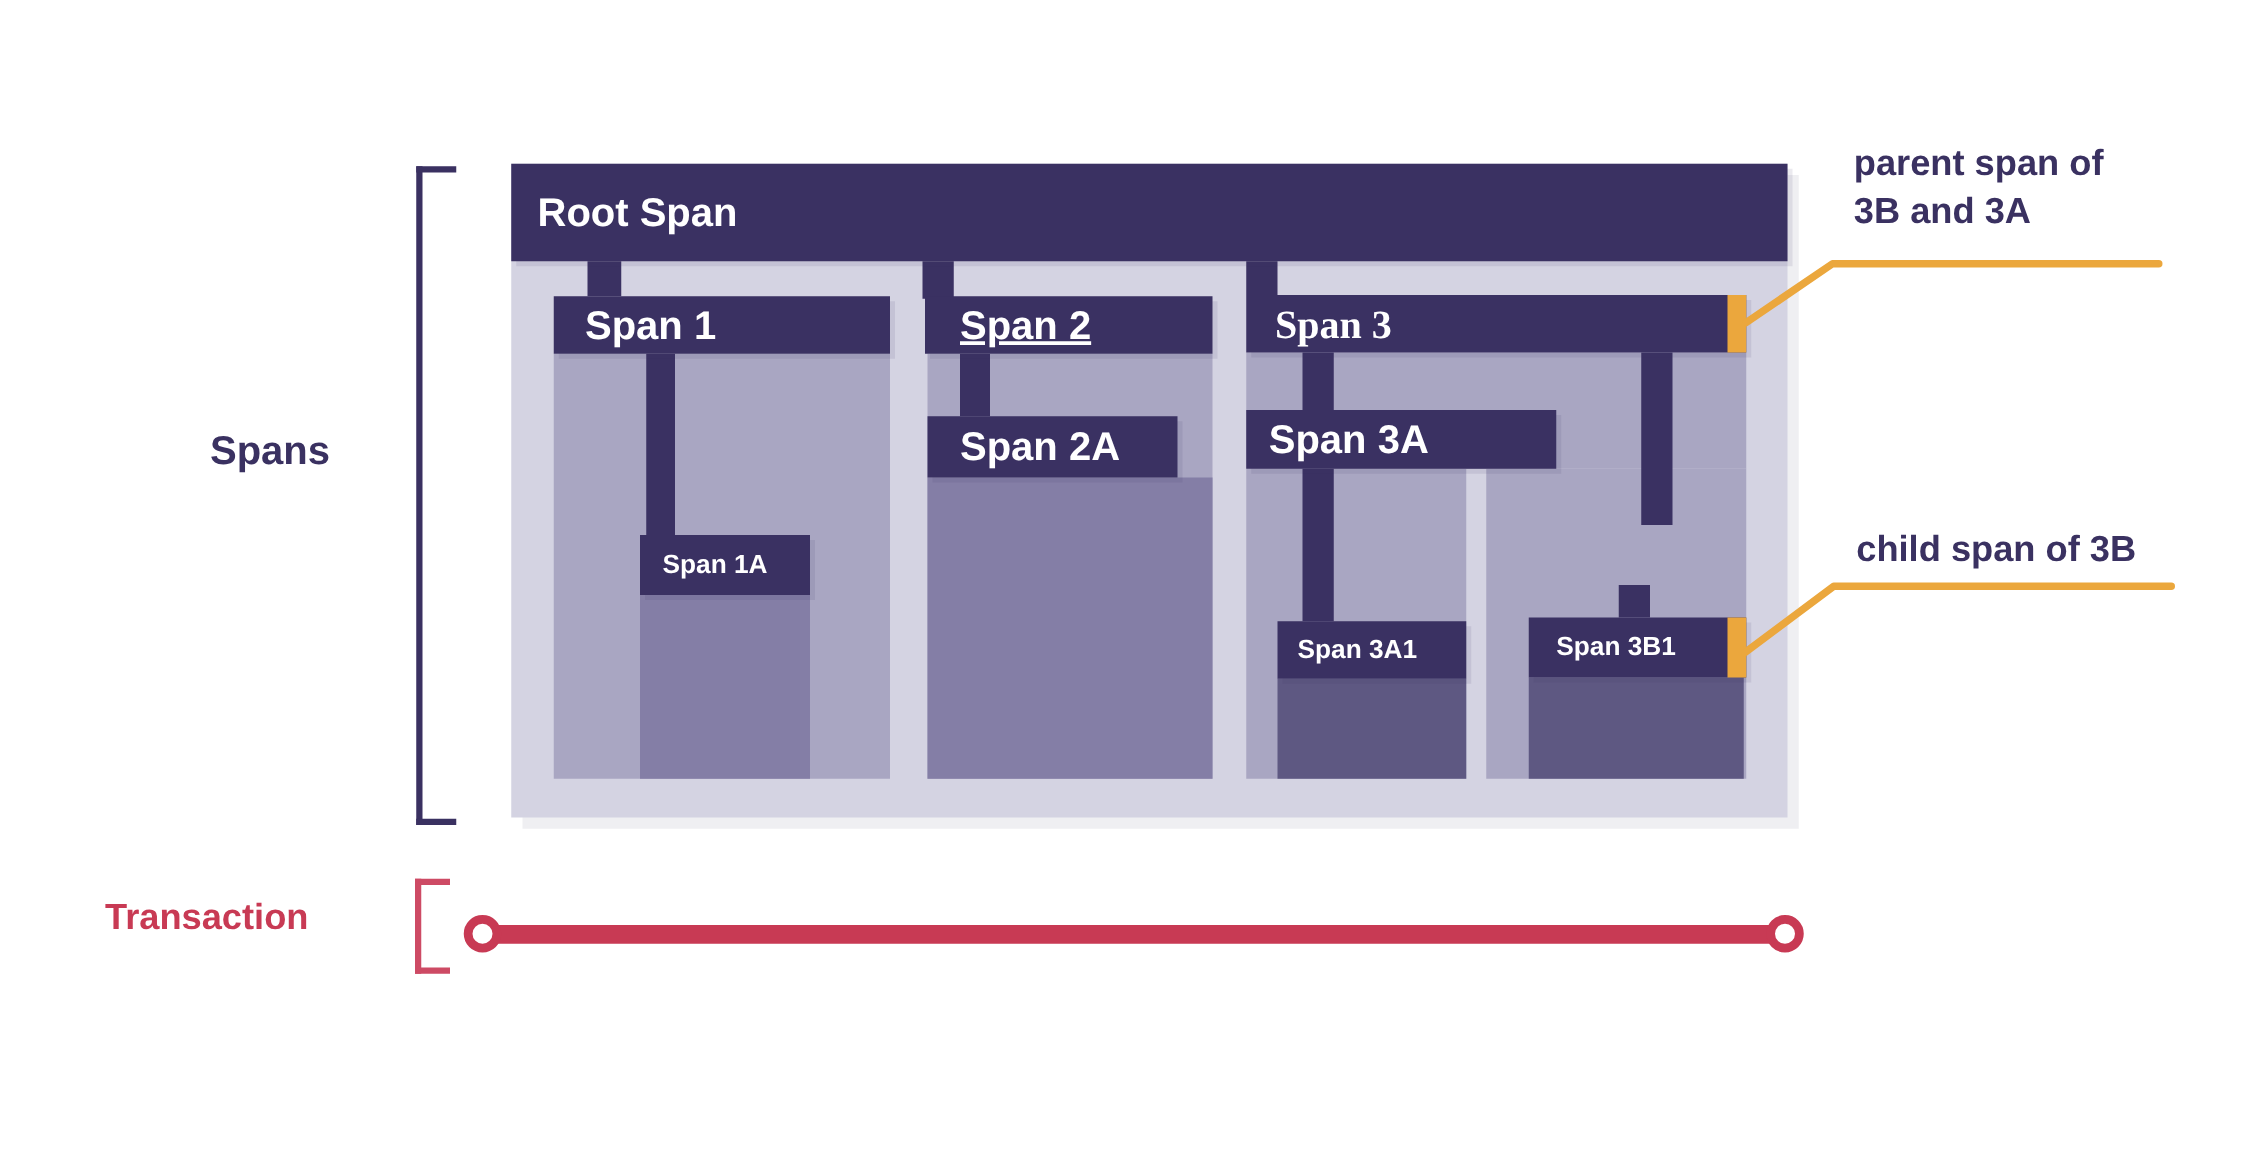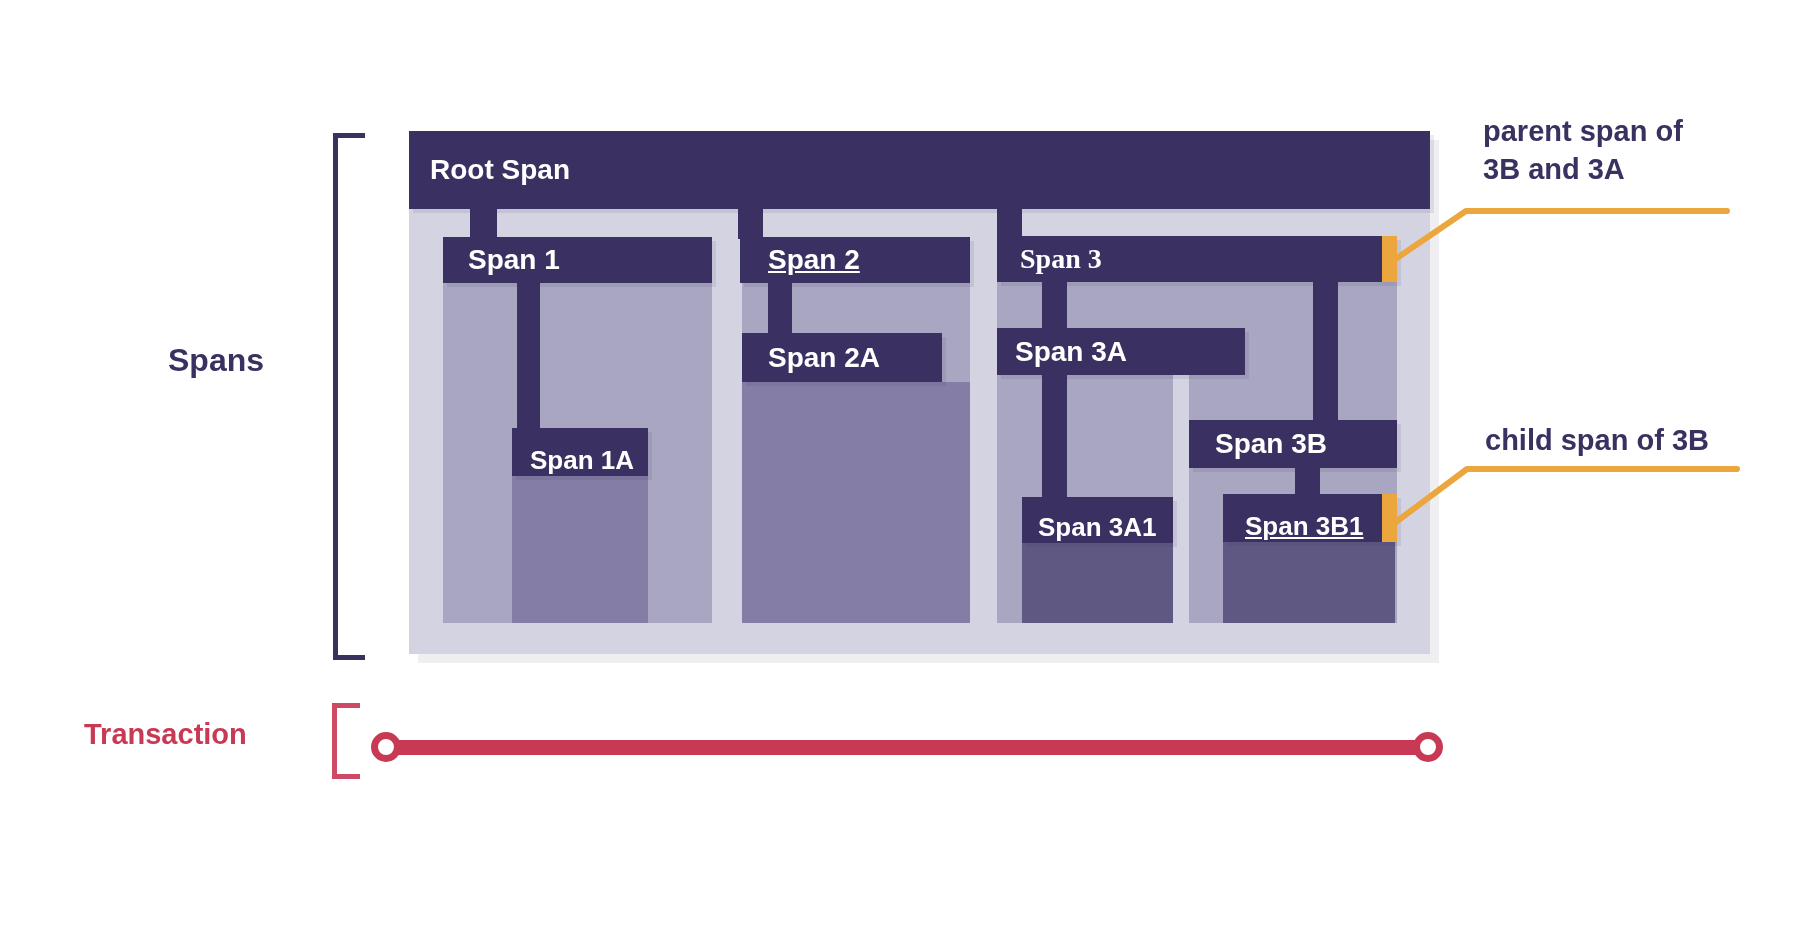--- a/index.html
+++ b/index.html
@@ -12,23 +12,23 @@
   .side-label.red{color:var(--accent_red);font-size:29px;}
 
   
   .bracket-part{background:var(--label_dark);}
   .bracket-part.red{background:var(--bracket_red);}
 
   
   .container{background:var(--container_bg);box-shadow:9px 9px 0 rgba(57,48,95,0.08);}
 
   
-  .bar{background:var(--bar_dark);color:var(--bar_text);font-weight:bold;font-size:28px;
+  .bar{background:var(--bar_dark);color:var(--bar_text);font-weight:bold;font-size:32px;
        display:flex;align-items:center;box-shadow:4px 4px 0 rgba(57,48,95,0.10);}
-  .bar.small{font-size:26px;align-items:flex-end;}
+  .bar.small{font-size:21px;}
   .stub{background:var(--bar_dark);}
   .body-med{background:var(--body_medium);}
   .body-mid{background:var(--body_mid);}
   .body-dark{background:var(--body_dark);}
   .tab{position:absolute;right:0;top:0;bottom:0;width:15px;background:var(--accent_orange);}
 
   
   .annot{font-weight:bold;color:var(--label_dark);font-size:29px;line-height:38px;white-space:nowrap;}
   svg.overlay{position:absolute;left:0;top:0;pointer-events:none;}
   .orange-line{stroke:var(--accent_orange);stroke-width:6;fill:none;stroke-linejoin:round;stroke-linecap:round;}
@@ -93,24 +93,21 @@
       </div>
     <div class="abs bar" style="left:333px;top:202px;width:200px;height:49px;padding-left:26px;box-sizing:border-box;">
         <span>Span 2A</span>
       </div>
     <div class="abs bar" style="left:588px;top:197px;width:248px;height:47px;padding-left:18px;box-sizing:border-box;">
         <span>Span 3A</span>
       </div>
     <div class="abs bar small" style="left:613px;top:366px;width:151px;height:46px;padding-left:16px;box-sizing:border-box;">
         <span>Span 3A1</span>
       </div>
-    <div class="abs bar" style="left:780px;top:289px;width:208px;height:48px;padding-left:26px;box-sizing:border-box;">
-        <span>Span 3B</span>
-      </div>
-    <div class="abs bar small" style="left:814px;top:363px;width:174px;height:48px;padding-left:22px;box-sizing:border-box;text-decoration:underline;">
+    <div class="abs bar small" style="left:814px;top:363px;width:174px;height:48px;padding-left:22px;box-sizing:border-box;">
         <span>Span 3B1</span>
       <span class="tab"></span>
       </div>
   </div>
 
   <svg class="overlay" width="1801" height="927">
     <polyline class="orange-line" points="1397,258 1466,211 1727,211"></polyline>
     <polyline class="orange-line" points="1396,522 1467,469 1737,469"></polyline>
   </svg>
 

